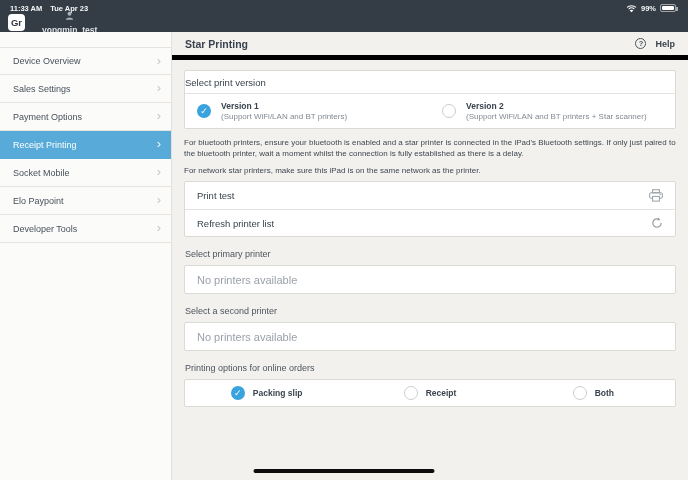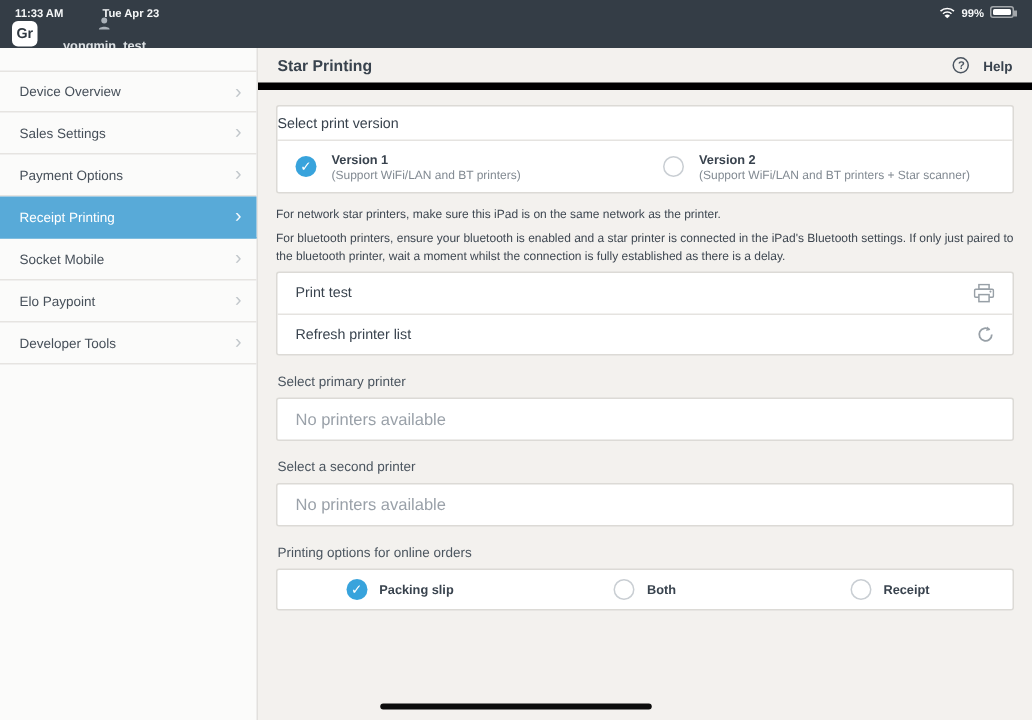--- a/index.html
+++ b/index.html
@@ -10,21 +10,21 @@
     background: #f3f1ee;
     -webkit-font-smoothing: antialiased;
   }
 
   
   .topbar { height: 32px; background: #343d46; }
   .status-row {
     height: 13px; display: flex; justify-content: space-between; align-items: center;
     padding: 3px 10px 0 10px; color: #f5f7f8; font-size: 7.5px; font-weight: 700;
   }
-  .status-left { display: flex; gap: 26px; }
+  .status-left { display: flex; gap: 8px; }
   .status-right { display: flex; align-items: center; gap: 4px; }
   .batt { width: 16px; height: 8px; border: 1px solid rgba(255,255,255,.55); border-radius: 2px; position: relative; margin-right: 2px; }
   .batt-fill { position: absolute; top: 1px; left: 1px; bottom: 1px; width: 12px; background: #fff; border-radius: 1px; }
   .batt-nub { position: absolute; right: -2.5px; top: 2px; width: 1.5px; height: 3.5px; background: rgba(255,255,255,.55); }
   .app-row { height: 19px; display: flex; align-items: center; padding: 0 8px; }
   .logo {
     width: 17px; height: 17px; background: #fff; border-radius: 4px;
     display: flex; align-items: center; justify-content: center;
     color: #2f3841; font-size: 9.5px; font-weight: 700;
   }
@@ -197,22 +197,22 @@
             <span class="radio radio-off"></span>
             <span>
               <div class="version-name">Version 2</div>
               <div class="version-desc">(Support WiFi/LAN and BT printers + Star scanner)</div>
             </span>
           </div>
         </div>
       </div>
 
       <div class="info">
+        <p>For bluetooth printers, ensure your bluetooth is enabled and a star printer is connected in the iPad's Bluetooth settings. If only just paired to the bluetooth printer, wait a moment whilst the connection is fully established as there is a delay.</p>
         <p>For network star printers, make sure this iPad is on the same network as the printer.</p>
-        <p>For bluetooth printers, ensure your bluetooth is enabled and a star printer is connected in the iPad's Bluetooth settings. If only just paired to the bluetooth printer, wait a moment whilst the connection is fully established as there is a delay.</p>
       </div>
 
       <div class="card action-card">
         <div class="action-row">
           <span>Print test</span>
           <span>
             <svg class="icon-svg" width="14" height="13" viewBox="0 0 14 13" fill="none" stroke="#98a0a7" stroke-width="1">
               <rect x="3.6" y="0.7" width="6.8" height="3.1"></rect>
               <rect x="0.7" y="3.8" width="12.6" height="5.4" rx="0.8"></rect>
               <rect x="3.6" y="7.4" width="6.8" height="4.7" fill="#fff"></rect>
@@ -242,25 +242,25 @@
       </div>
 
       <div class="section-label">Printing options for online orders</div>
       <div class="card options-card">
         <div class="opt">
           <span class="radio radio-on">✓</span>
           <span>Packing slip</span>
         </div>
         <div class="opt">
           <span class="radio radio-off"></span>
-          <span>Both</span>
+          <span>Receipt</span>
         </div>
         <div class="opt">
           <span class="radio radio-off"></span>
-          <span>Receipt</span>
+          <span>Both</span>
         </div>
       </div>
 
     </div>
   </div>
 </div>
 
 <div class="home-indicator"></div>
 
 </body></html>

